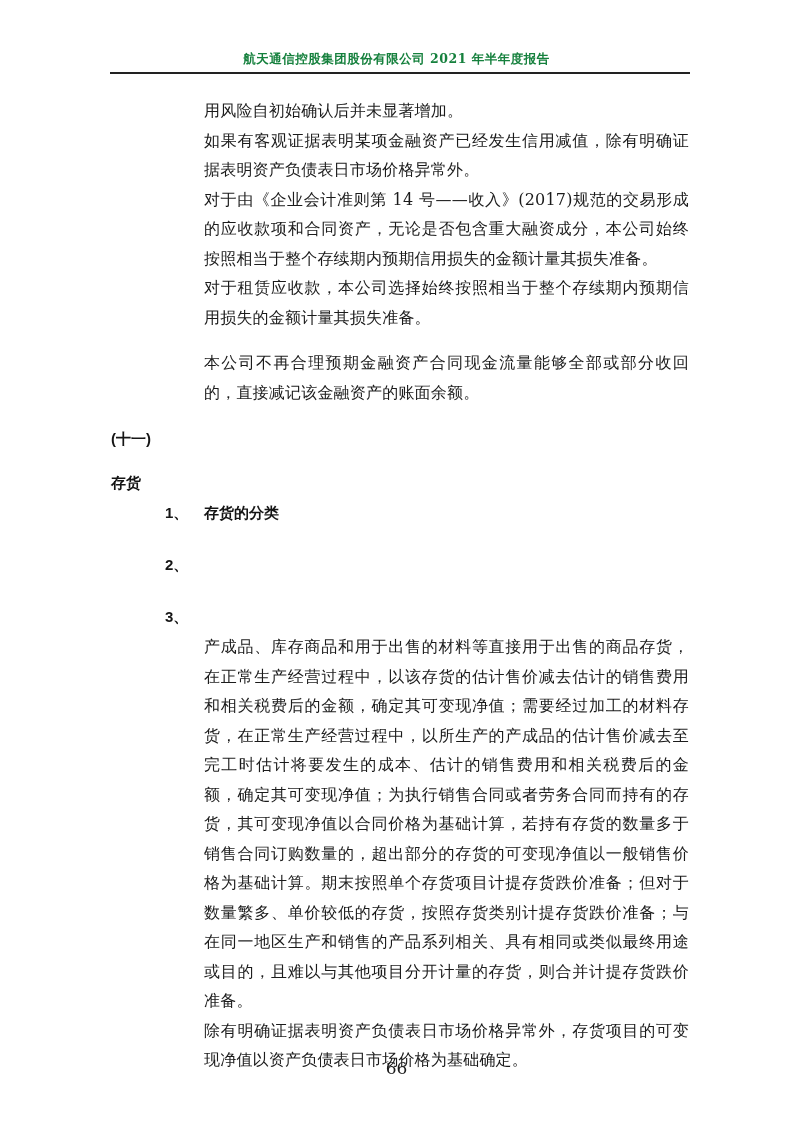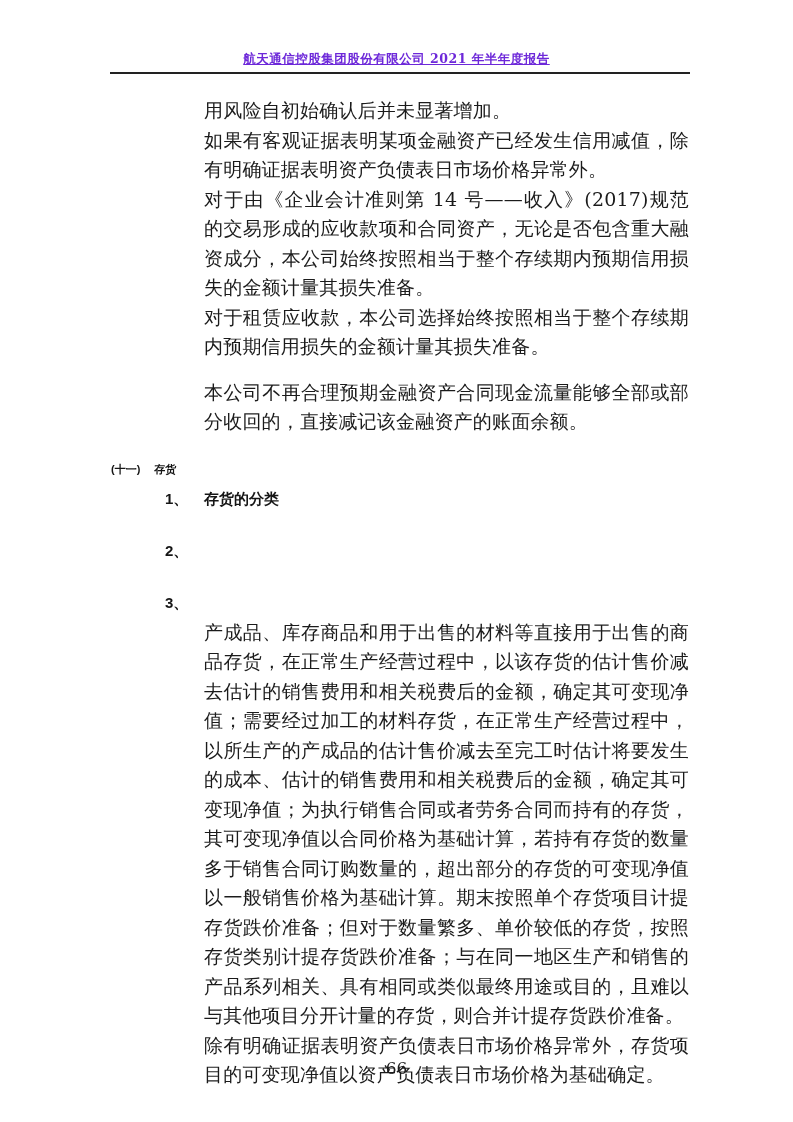--- a/index.html
+++ b/index.html
@@ -13,55 +13,55 @@
     color: #1b1b1b;
     overflow: hidden;
   }
   .header {
     position: absolute;
     top: 51px; left: 0; right: 0;
     text-align: center;
     font-size: 12.5px;
     font-weight: 700;
     letter-spacing: 0.5px;
-    color: #6d28d9;
-    text-decoration: underline;
+    color: #15803d;
   }
   .header-rule {
     position: absolute;
     top: 72px;
     left: 110px;
     width: 580px;
     height: 0;
     border-top: 2.5px solid #222222;
   }
   .content {
     position: absolute;
     top: 96px;
     left: 111px;
     width: 578px;
   }
   p.body-para {
     margin: 0 0 0 93px;
-    font-size: 19px;
+    font-size: 16px;
     line-height: 29.5px;
     text-align: justify;
     text-justify: inter-ideograph;
     letter-spacing: 0.2px;
   }
   .para-group-bottom { margin-top: 16px; }
   .section-head {
     margin-top: 17px;
     display: flex;
     gap: 14px;
     font-family: "Liberation Sans", "DejaVu Sans", sans-serif;
     font-weight: 700;
-    font-size: 11px;
+    font-size: 15px;
     line-height: 30px;
     color: #151515;
+    flex-direction: column;
   }
   .subsection { margin-top: 0; }
   .subsection + .subsection { margin-top: 22px; }
   .sub-head {
     display: flex;
     margin-left: 54px;
     font-family: "Liberation Sans", "DejaVu Sans", sans-serif;
     font-weight: 700;
     font-size: 15px;
     line-height: 30px;

